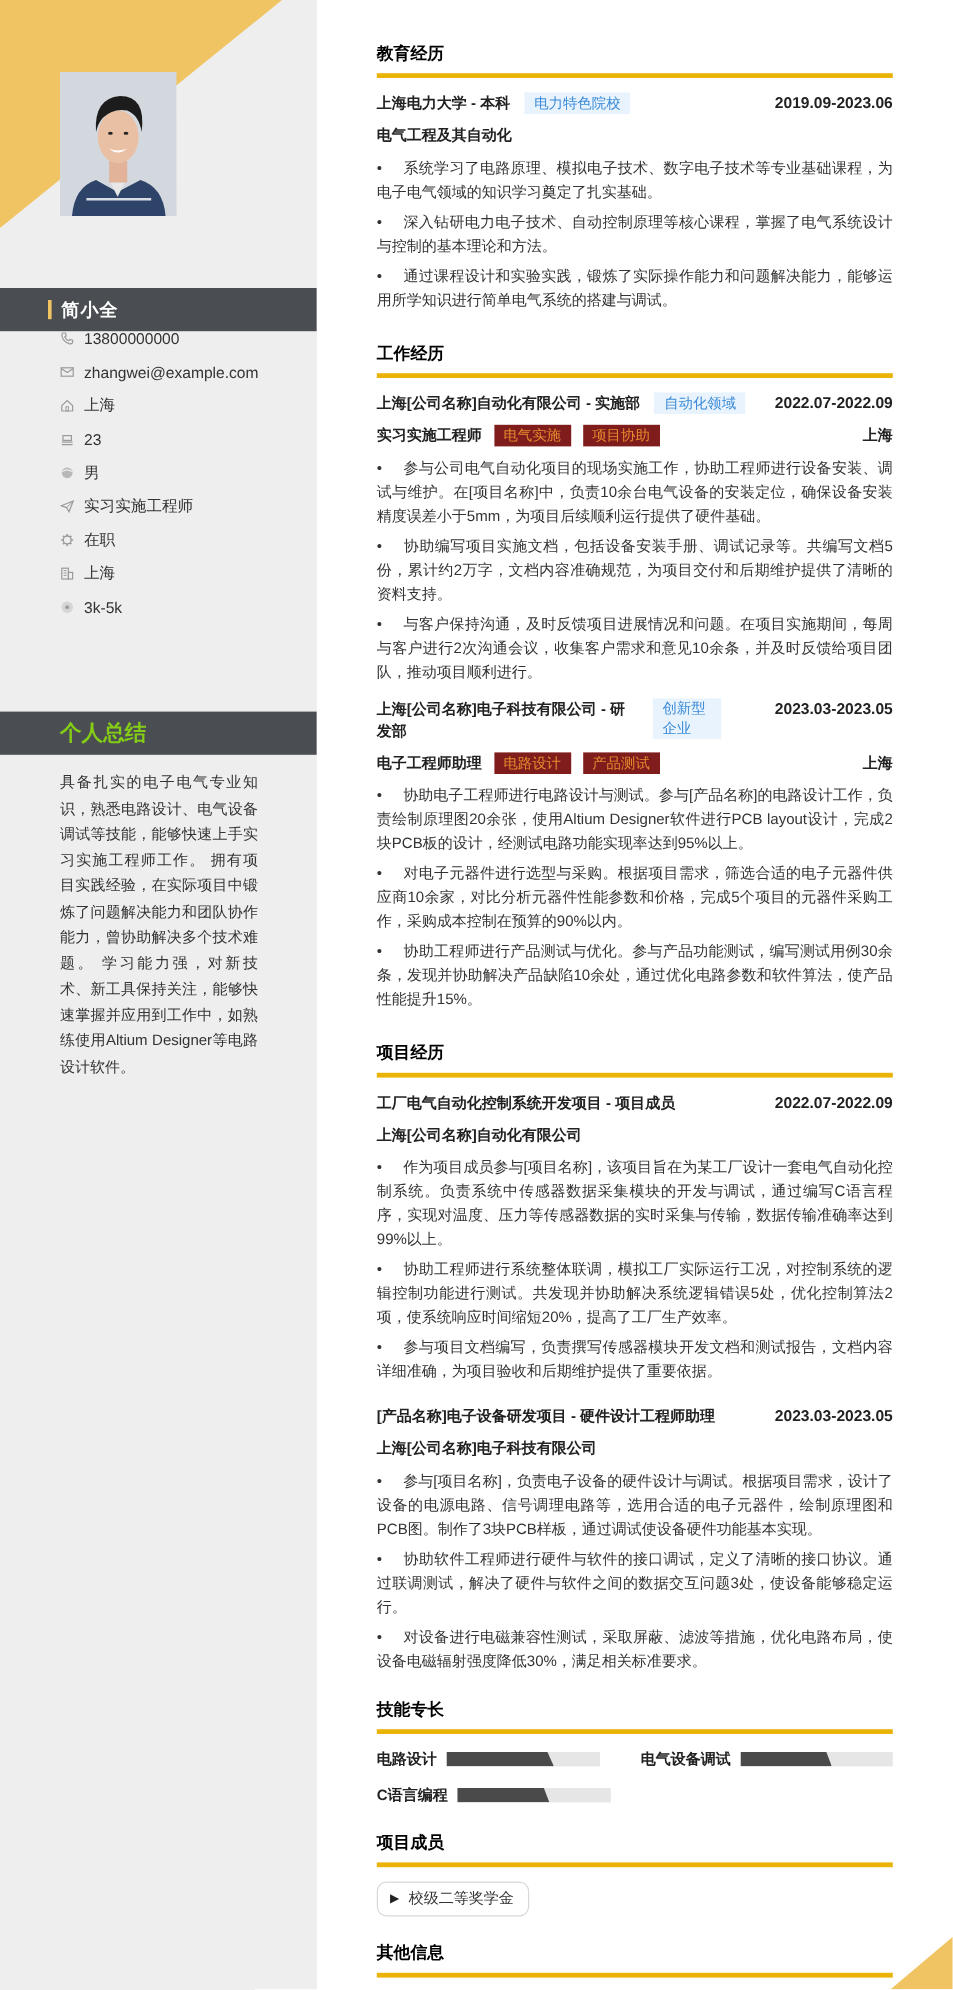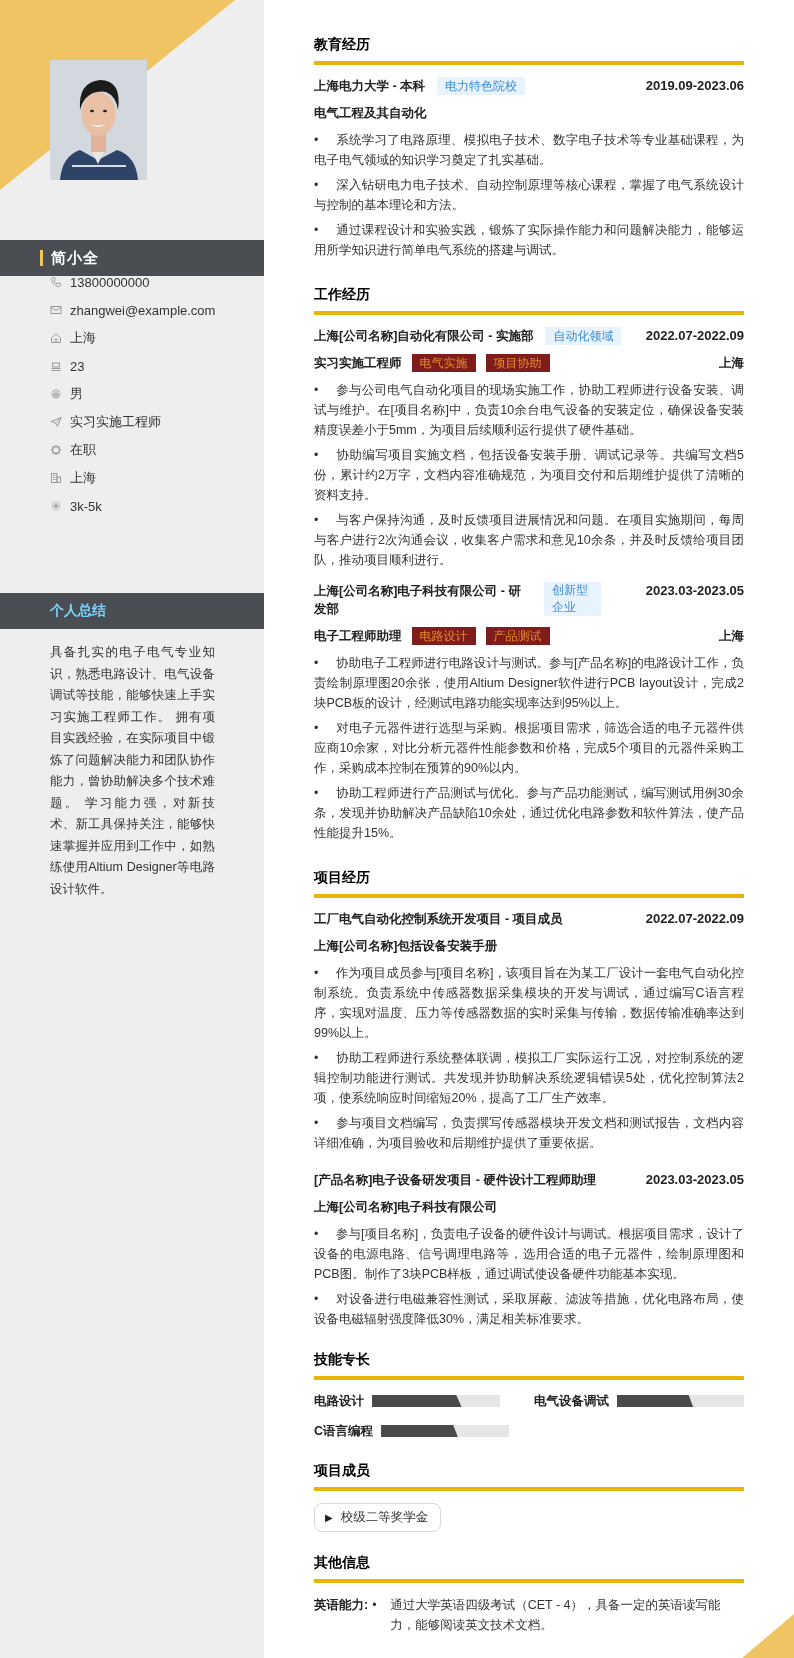--- a/index.html
+++ b/index.html
@@ -17,21 +17,21 @@
   .name-bar { position: absolute; left: 0; top: 204px; width: 264px; height: 36px; background: #4a4e52; display: flex; align-items: center; padding-left: 40px; margin-top: 36px; }
   .name-accent { width: 3px; height: 16px; background: #f0c462; margin-right: 8px; }
   .name-text { color: #fff; font-size: 15px; font-weight: bold; letter-spacing: 1px; }
 
   .info-list { position: absolute; left: 50px; top: 268px; width: 210px; }
   .info-item { display: flex; align-items: center; height: 28px; font-size: 13px; color: #333; }
   .info-icon { width: 12px; height: 12px; margin-right: 8px; display: inline-flex; align-items: center; justify-content: center; color: #9a9a9a; }
   .info-icon svg { width: 12px; height: 12px; }
 
   .summary-bar { position: absolute; left: 0; top: 593px; width: 264px; height: 36px; background: #4a4e52; display: flex; align-items: center; padding-left: 50px; }
-  .summary-title { color: #7dd3fc; font-size: 14px; font-weight: bold; }
+  .summary-title { color: #84cc16; font-size: 18px; font-weight: bold; }
   .summary-text { position: absolute; left: 50px; top: 642px; width: 165px; font-size: 12.5px; line-height: 21.5px; color: #333; text-align: justify; }
 
   
   .main { position: absolute; left: 314px; top: 36px; width: 430px; }
   .section { margin-bottom: 22px; }
   .section-title { font-size: 14px; font-weight: bold; color: #000000; padding-bottom: 7px; border-bottom: 4px solid #eab308; margin-bottom: 12px; }
 
   .entry { margin-bottom: 12px; }
   .entry-head { display: flex; justify-content: space-between; align-items: flex-start; font-size: 12.5px; font-weight: bold; color: #222; margin-bottom: 9px; line-height: 18px; }
   .entry-head .left { display: flex; align-items: flex-start; }
@@ -269,39 +269,40 @@
 
     <section class="section" style="margin-top:26px;">
       <h2 class="section-title">项目经历</h2>
 
       <div class="entry">
         <div class="entry-head">
           <span>工厂电气自动化控制系统开发项目 - 项目成员</span>
           <span class="date">2022.07-2022.09</span>
         </div>
         <div class="entry-sub">
-          <span>上海[公司名称]包括设备安装手册</span>
+          <span>上海[公司名称]自动化有限公司</span>
         </div>
         <ul class="bullets">
           <li><span class="dot">•</span><span>作为项目成员参与[项目名称]，该项目旨在为某工厂设计一套电气自动化控制系统。负责系统中传感器数据采集模块的开发与调试，通过编写C语言程序，实现对温度、压力等传感器数据的实时采集与传输，数据传输准确率达到99%以上。</span></li>
           <li><span class="dot">•</span><span>协助工程师进行系统整体联调，模拟工厂实际运行工况，对控制系统的逻辑控制功能进行测试。共发现并协助解决系统逻辑错误5处，优化控制算法2项，使系统响应时间缩短20%，提高了工厂生产效率。</span></li>
           <li><span class="dot">•</span><span>参与项目文档编写，负责撰写传感器模块开发文档和测试报告，文档内容详细准确，为项目验收和后期维护提供了重要依据。</span></li>
         </ul>
       </div>
 
       <div class="entry" style="margin-top:18px;">
         <div class="entry-head">
           <span>[产品名称]电子设备研发项目 - 硬件设计工程师助理</span>
           <span class="date">2023.03-2023.05</span>
         </div>
         <div class="entry-sub">
           <span>上海[公司名称]电子科技有限公司</span>
         </div>
         <ul class="bullets">
           <li><span class="dot">•</span><span>参与[项目名称]，负责电子设备的硬件设计与调试。根据项目需求，设计了设备的电源电路、信号调理电路等，选用合适的电子元器件，绘制原理图和PCB图。制作了3块PCB样板，通过调试使设备硬件功能基本实现。</span></li>
+          <li><span class="dot">•</span><span>协助软件工程师进行硬件与软件的接口调试，定义了清晰的接口协议。通过联调测试，解决了硬件与软件之间的数据交互问题3处，使设备能够稳定运行。</span></li>
           <li><span class="dot">•</span><span>对设备进行电磁兼容性测试，采取屏蔽、滤波等措施，优化电路布局，使设备电磁辐射强度降低30%，满足相关标准要求。</span></li>
         </ul>
       </div>
     </section>
 
     <section class="section" style="margin-top:22px;">
       <h2 class="section-title">技能专长</h2>
       <div class="skills">
         <div class="skill">
           <span class="skill-label">电路设计</span>

